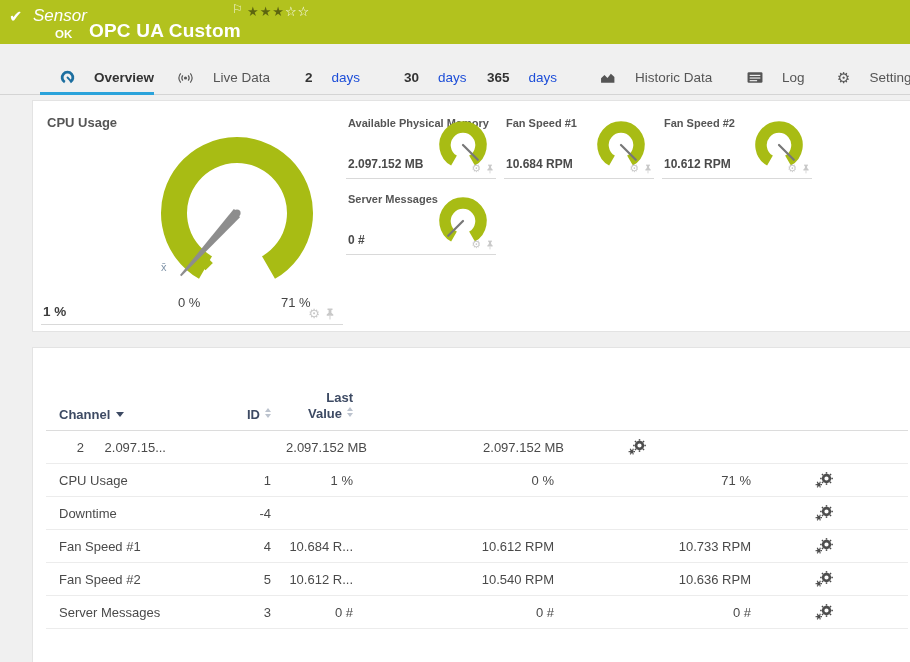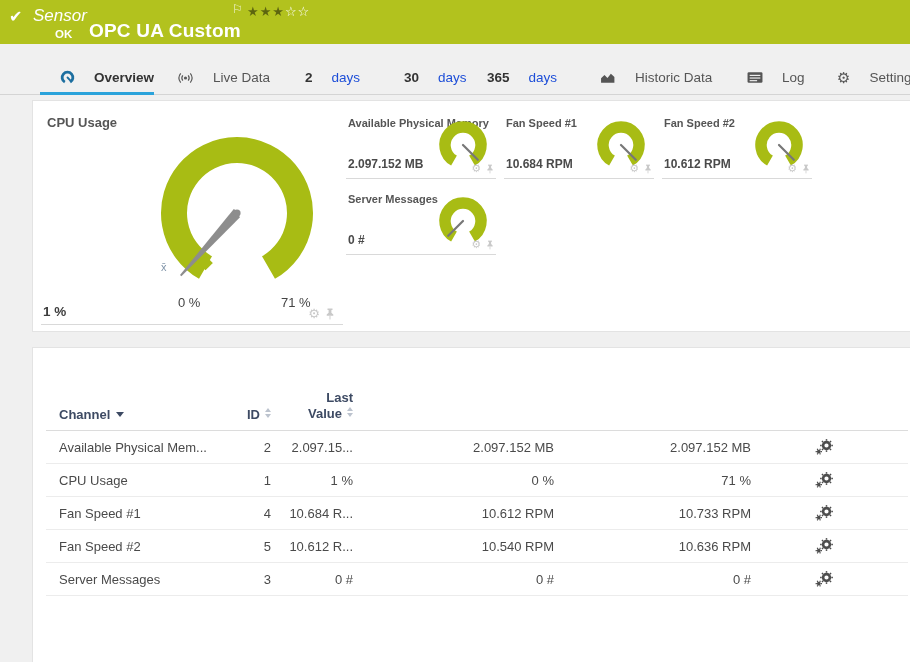--- a/index.html
+++ b/index.html
@@ -260,21 +260,20 @@
 
 <section class="card tablecard">
   <div class="thead">
     <div class="th ch"><span>Channel</span><i class="caret"></i></div>
     <div class="th id"><span>ID</span><span class="sort"><i class="up"></i><i class="dn"></i></span></div>
     <div class="th lv"><span>Last</span><br><span>Value</span><span class="sort"><i class="up"></i><i class="dn"></i></span></div>
     <div class="th ac"></div>
   </div>
 
   <div class="trow">
-    <div class="td c">Available Physical Mem...</div>
     <div class="td i">2</div>
     <div class="td l">2.097.15...</div>
     <div class="td mn">2.097.152 MB</div>
     <div class="td mx">2.097.152 MB</div>
     <div class="td a">
         <svg width="19" height="16" viewBox="0 0 19 16">
           <use href="#gears"></use>
         </svg>
       </div>
   </div>
@@ -284,20 +283,32 @@
     <div class="td l">1 %</div>
     <div class="td mn">0 %</div>
     <div class="td mx">71 %</div>
     <div class="td a">
         <svg width="19" height="16" viewBox="0 0 19 16">
           <use href="#gears"></use>
         </svg>
       </div>
   </div>
   <div class="trow">
+    <div class="td c">Downtime</div>
+    <div class="td i">-4</div>
+    <div class="td l"></div>
+    <div class="td mn"></div>
+    <div class="td mx"></div>
+    <div class="td a">
+        <svg width="19" height="16" viewBox="0 0 19 16">
+          <use href="#gears"></use>
+        </svg>
+      </div>
+  </div>
+  <div class="trow">
     <div class="td c">Fan Speed #1</div>
     <div class="td i">4</div>
     <div class="td l">10.684 R...</div>
     <div class="td mn">10.612 RPM</div>
     <div class="td mx">10.733 RPM</div>
     <div class="td a">
         <svg width="19" height="16" viewBox="0 0 19 16">
           <use href="#gears"></use>
         </svg>
       </div>

